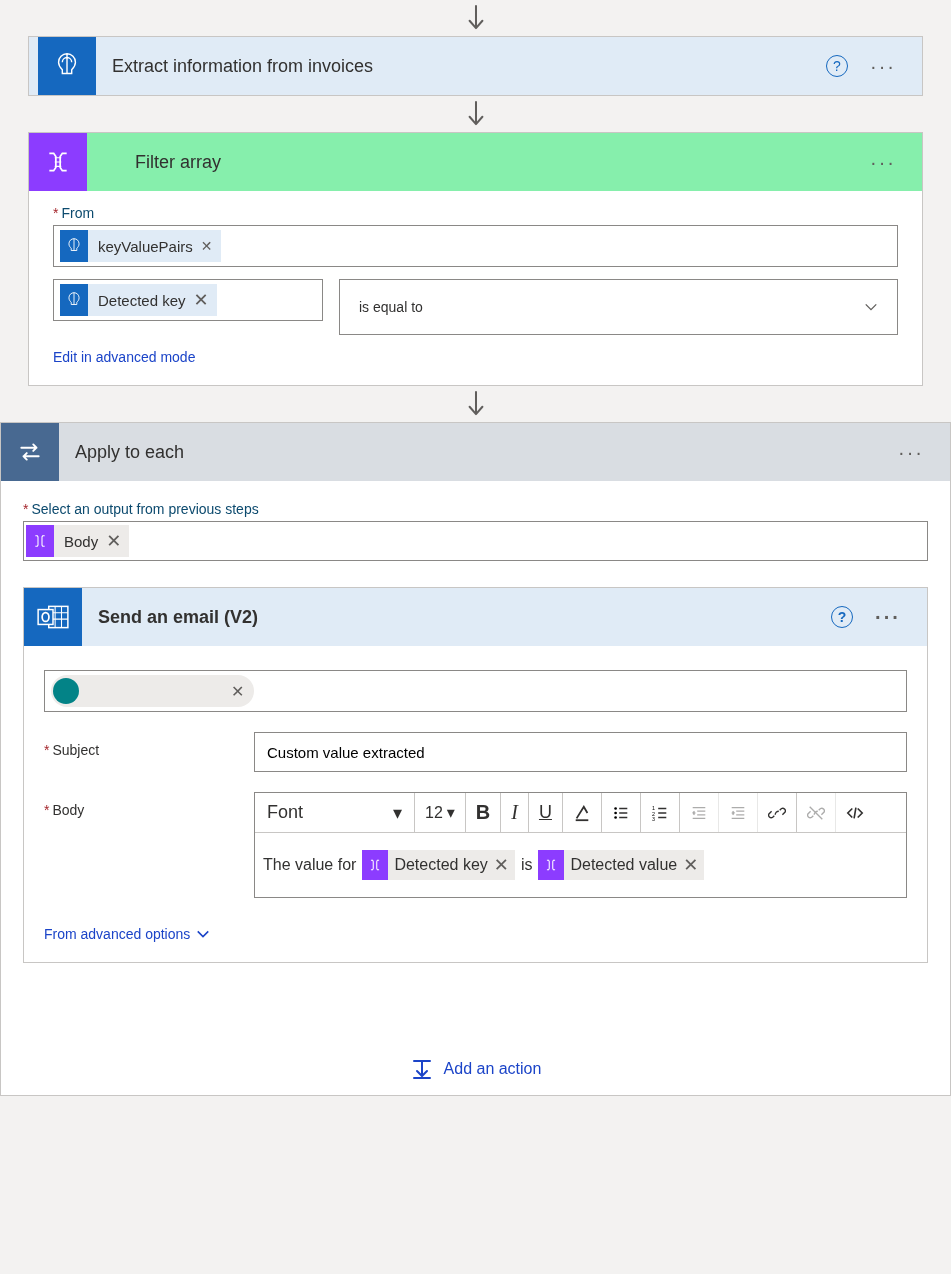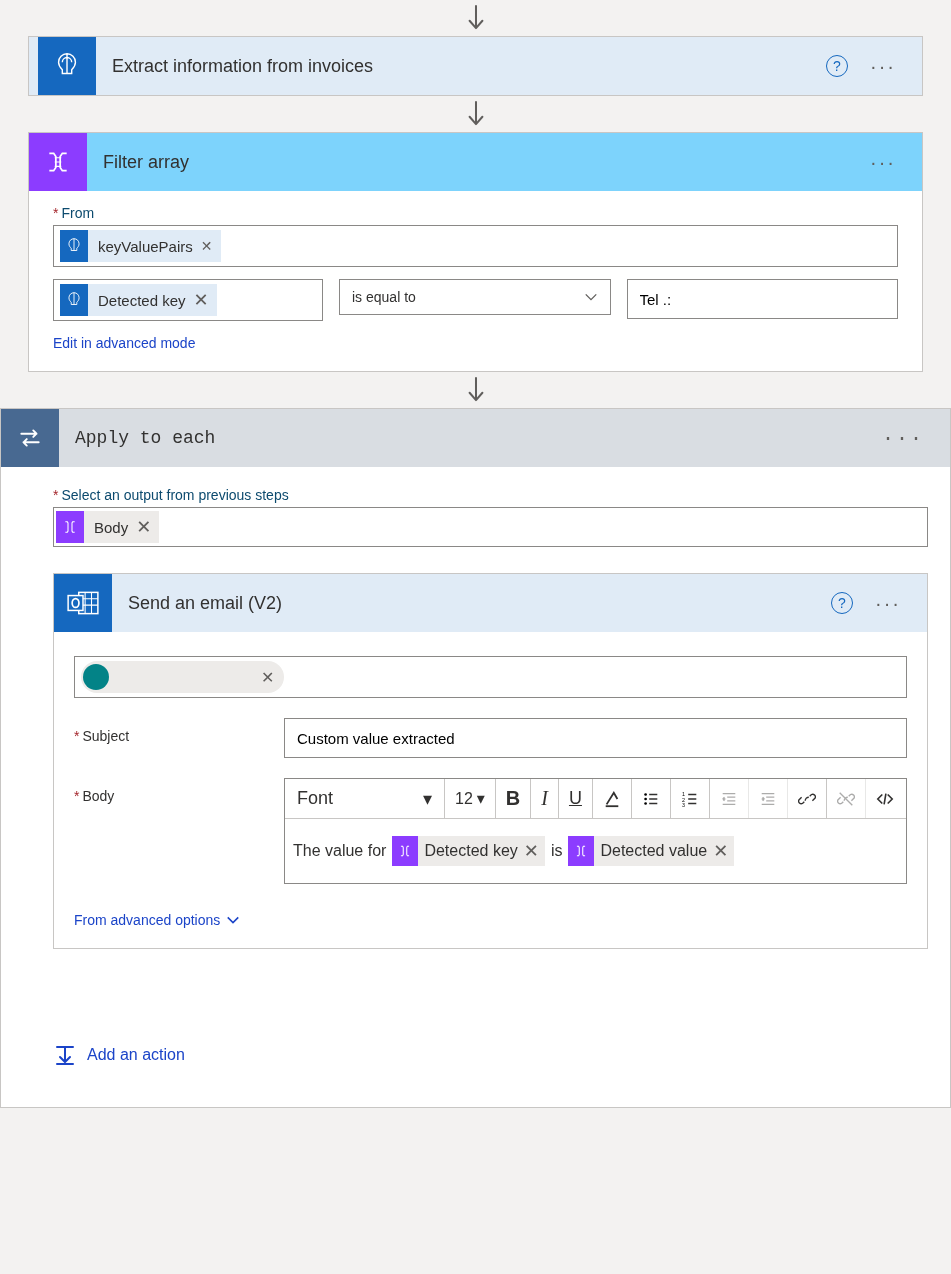--- a/index.html
+++ b/index.html
@@ -32,25 +32,25 @@
   }
   .header .title { flex: 1; font-size: 18px; padding-left: 16px; color: #323130; }
   .header .icon-box {
     width: 58px; height: 58px;
     display: flex; align-items: center; justify-content: center;
     color: #fff;
   }
 
   .hdr-ai { background: #e0ebf6; padding-left: 9px; }
   .hdr-ai .icon-box { background: #1568bf; }
-  .hdr-filter { background: #7dd3fc; }
+  .hdr-filter { background: #86efac; gap: 32px; }
   .hdr-filter .icon-box { background: #8c3cff; }
-  .hdr-apply { background: #d9dde2; font-family: Liberation Mono, monospace; }
+  .hdr-apply { background: #d9dde2; }
   .hdr-apply .icon-box { background: #486991; }
-  .hdr-outlook { background: #e0ebf6; }
+  .hdr-outlook { background: #e0ebf6; font-weight: bold; }
   .hdr-outlook .icon-box { background: #1568bf; }
 
   .ellipsis {
     font-size: 20px; letter-spacing: 2px; color: #605e5c;
     cursor: pointer; padding: 6px 8px;
   }
   .help {
     width: 22px; height: 22px; border: 1.5px solid #1568bf; border-radius: 50%;
     color: #1568bf; display:flex; align-items:center; justify-content:center;
     font-size: 14px; margin-right: 14px; cursor:pointer;
@@ -82,32 +82,32 @@
   }
   .token .tico.purple { background: #8c3cff; }
   .token .tx { padding: 0 4px; }
   .token .close { margin-left: 4px; cursor:pointer; font-size: 14px; color:#605e5c; }
   .token .close.big { font-size: 18px; }
 
   .filter-row { display:flex; gap:16px; margin-top:12px; }
   .filter-row > div { flex:1; }
   .filter-left { flex: 1 1 270px !important; max-width: 270px; }
   .select-box {
-    border: 1px solid #8a8886; height: 36px;
+    border: 1px solid #8a8886; height: 56px;
     display:flex; align-items:center; justify-content:space-between;
-    padding: 0 12px; cursor:pointer;
+    padding: 0 19px; cursor:pointer;
   }
   .text-input {
     border: 1px solid #8a8886; height: 40px; width:100%;
     padding: 0 12px; font-size:15px; font-family:inherit;
   }
 
   .link { color: #1b44c8; cursor:pointer; margin-top: 14px; display:inline-flex; align-items:center; gap:6px;}
 
-  .apply-body { padding: 20px 22px 0; background:#fff;margin-left:30px; }
+  .apply-body { padding: 20px 22px 0; background:#fff; }
   .subcard {
     border: 1px solid #c8c6c4;
     margin-top: 26px;
   }
   .subcard .body { padding: 14px 20px 20px; }
 
   .form-row { display:flex; align-items: flex-start; padding: 10px 0; }
   .form-row .flabel { width: 210px; padding-top: 10px; color:#323130; }
   .form-row .fval { flex:1; }
 
@@ -143,22 +143,22 @@
     display:inline-flex; align-items:center; background:#edebe9;
     height: 30px; padding-right:6px;
   }
   .tok-inline .ic {
     width:26px; height:30px; background:#8c3cff; color:#fff;
     display:flex; align-items:center; justify-content:center; margin-right:6px;
   }
   .tok-inline .cl { margin-left:6px; cursor:pointer; font-size:18px; color:#605e5c;}
 
   .add-action {
-    display:flex; align-items:center;
-    padding: 94px 0 40px; gap:10px; color:#1b44c8; cursor:pointer;
+    display:flex; justify-content:center; align-items:center;
+    padding: 94px 0 14px; gap:10px; color:#1b44c8; cursor:pointer;
     font-size:16px;
   }
 
   .outer-frame { border:1px solid #c8c6c4; background:#fff; }
 </style>
 </head>
 <body>
 
 <div class="canvas">
 
@@ -226,23 +226,20 @@
             </div>
           </div>
         </div>
         <div>
           <div class="select-box">
             <span>is equal to</span>
             <svg width="14" height="14" viewBox="0 0 16 16">
                 <path d="M2 5 L8 11 L14 5" stroke="#605e5c" stroke-width="1.5" fill="none"></path>
               </svg>
           </div>
-        </div>
-        <div>
-          <input class="text-input" value="Tel .:" style="">
         </div>
       </div>
 
       <div class="link">Edit in advanced mode</div>
     </div>
   </div>
 
   <div class="arrow-down">
     <svg viewBox="0 0 24 30">
         <path d="M12 2 V24 M5 18 L12 26 L19 18" stroke="#605e5c" stroke-width="2.2" fill="none" stroke-linecap="round" stroke-linejoin="round"></path>

